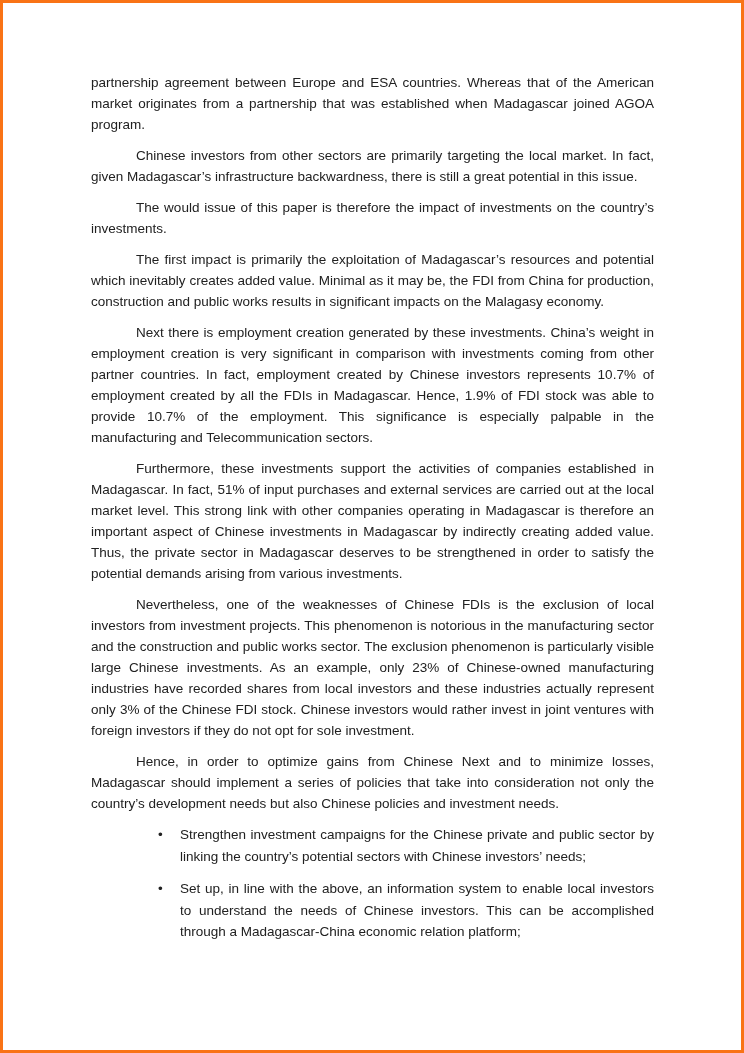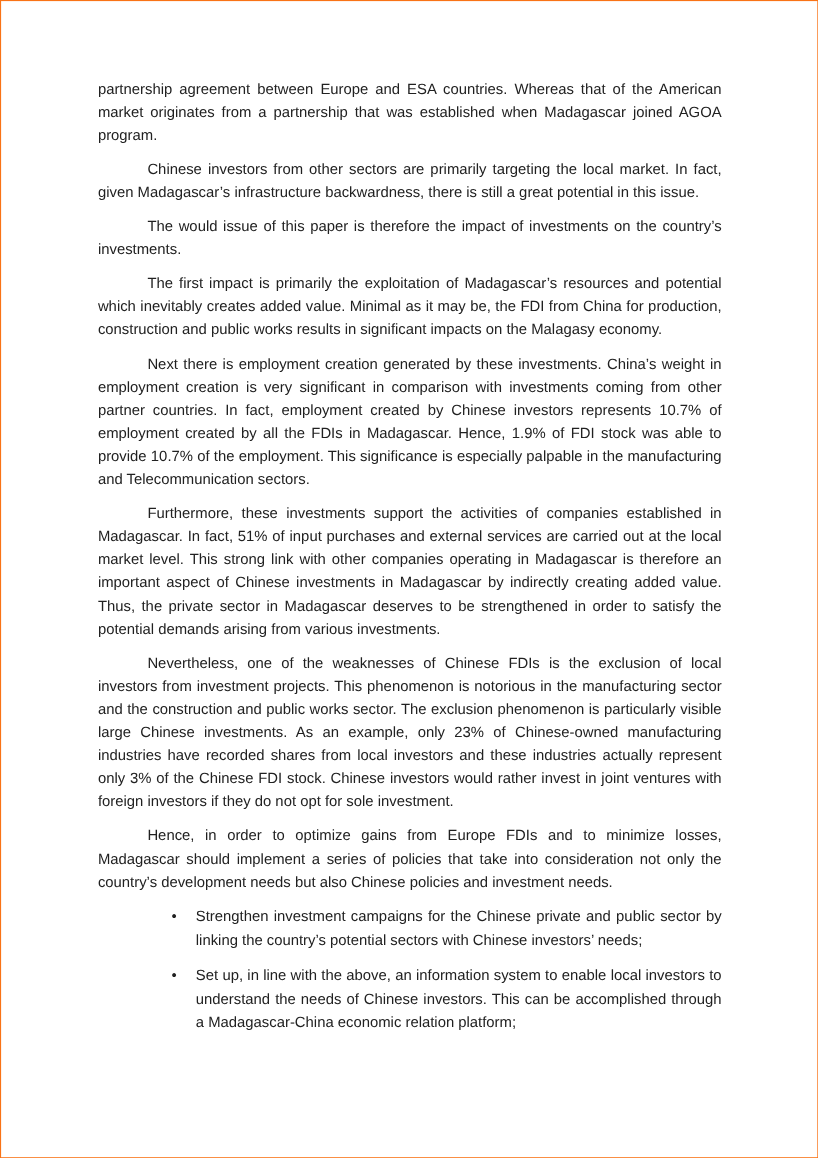--- a/index.html
+++ b/index.html
@@ -6,21 +6,21 @@
     margin: 0;
     padding: 0;
     background: #ffffff;
   }
   .page {
     position: relative;
     width: 744px;
     height: 1053px;
     box-sizing: border-box;
     background: #ffffff;
-    border: 1px solid #f97316;
+    border: 3px solid #f97316;
     padding: 69px 87px 0 88px;
     font-family: "Liberation Sans", sans-serif;
     font-size: 13.5px;
     color: #212121;
     overflow: hidden;
   }
   .para {
     margin: 0 0 10px 0;
     text-align: justify;
     line-height: 21px;
@@ -61,21 +61,21 @@
 
 <div class="page">
 
   <p class="para">partnership agreement between Europe and ESA countries. Whereas that of the American market originates from a partnership that was established when Madagascar joined AGOA program.</p>
   <p class="para indent">Chinese investors from other sectors are primarily targeting the local market. In fact, given Madagascar’s infrastructure backwardness, there is still a great potential in this issue.</p>
   <p class="para indent">The would issue of this paper is therefore the impact of investments on the country’s investments.</p>
   <p class="para indent">The first impact is primarily the exploitation of Madagascar’s resources and potential which inevitably creates added value. Minimal as it may be, the FDI from China for production, construction and public works results in significant impacts on the Malagasy economy.</p>
   <p class="para indent">Next there is employment creation generated by these investments. China’s weight in employment creation is very significant in comparison with investments coming from other partner countries. In fact, employment created by Chinese investors represents 10.7% of employment created by all the FDIs in Madagascar. Hence, 1.9% of FDI stock was able to provide 10.7% of the employment. This significance is especially palpable in the manufacturing and Telecommunication sectors.</p>
   <p class="para indent">Furthermore, these investments support the activities of companies established in Madagascar. In fact, 51% of input purchases and external services are carried out at the local market level. This strong link with other companies operating in Madagascar is therefore an important aspect of Chinese investments in Madagascar by indirectly creating added value. Thus, the private sector in Madagascar deserves to be strengthened in order to satisfy the potential demands arising from various investments.</p>
   <p class="para indent">Nevertheless, one of the weaknesses of Chinese FDIs is the exclusion of local investors from investment projects. This phenomenon is notorious in the manufacturing sector and the construction and public works sector. The exclusion phenomenon is particularly visible large Chinese investments. As an example, only 23% of Chinese-owned manufacturing industries have recorded shares from local investors and these industries actually represent only 3% of the Chinese FDI stock. Chinese investors would rather invest in joint ventures with foreign investors if they do not opt for sole investment.</p>
-  <p class="para indent">Hence, in order to optimize gains from Europe FDIs and to minimize losses, Madagascar should implement a series of policies that take into consideration not only the country’s development needs but also Chinese policies and investment needs.</p>
+  <p class="para indent">Hence, in order to optimize gains from Chinese Next and to minimize losses, Madagascar should implement a series of policies that take into consideration not only the country’s development needs but also Chinese policies and investment needs.</p>
 
   <ul class="bullets">
     <li class="bullet-item">
       <span class="bullet-marker">•</span>
       <span>Strengthen investment campaigns for the Chinese private and public sector by linking the country’s potential sectors with Chinese investors’ needs;</span>
     </li>
     <li class="bullet-item">
       <span class="bullet-marker">•</span>
       <span>Set up, in line with the above, an information system to enable local investors to understand the needs of Chinese investors. This can be accomplished through a Madagascar-China economic relation platform;</span>
     </li>

